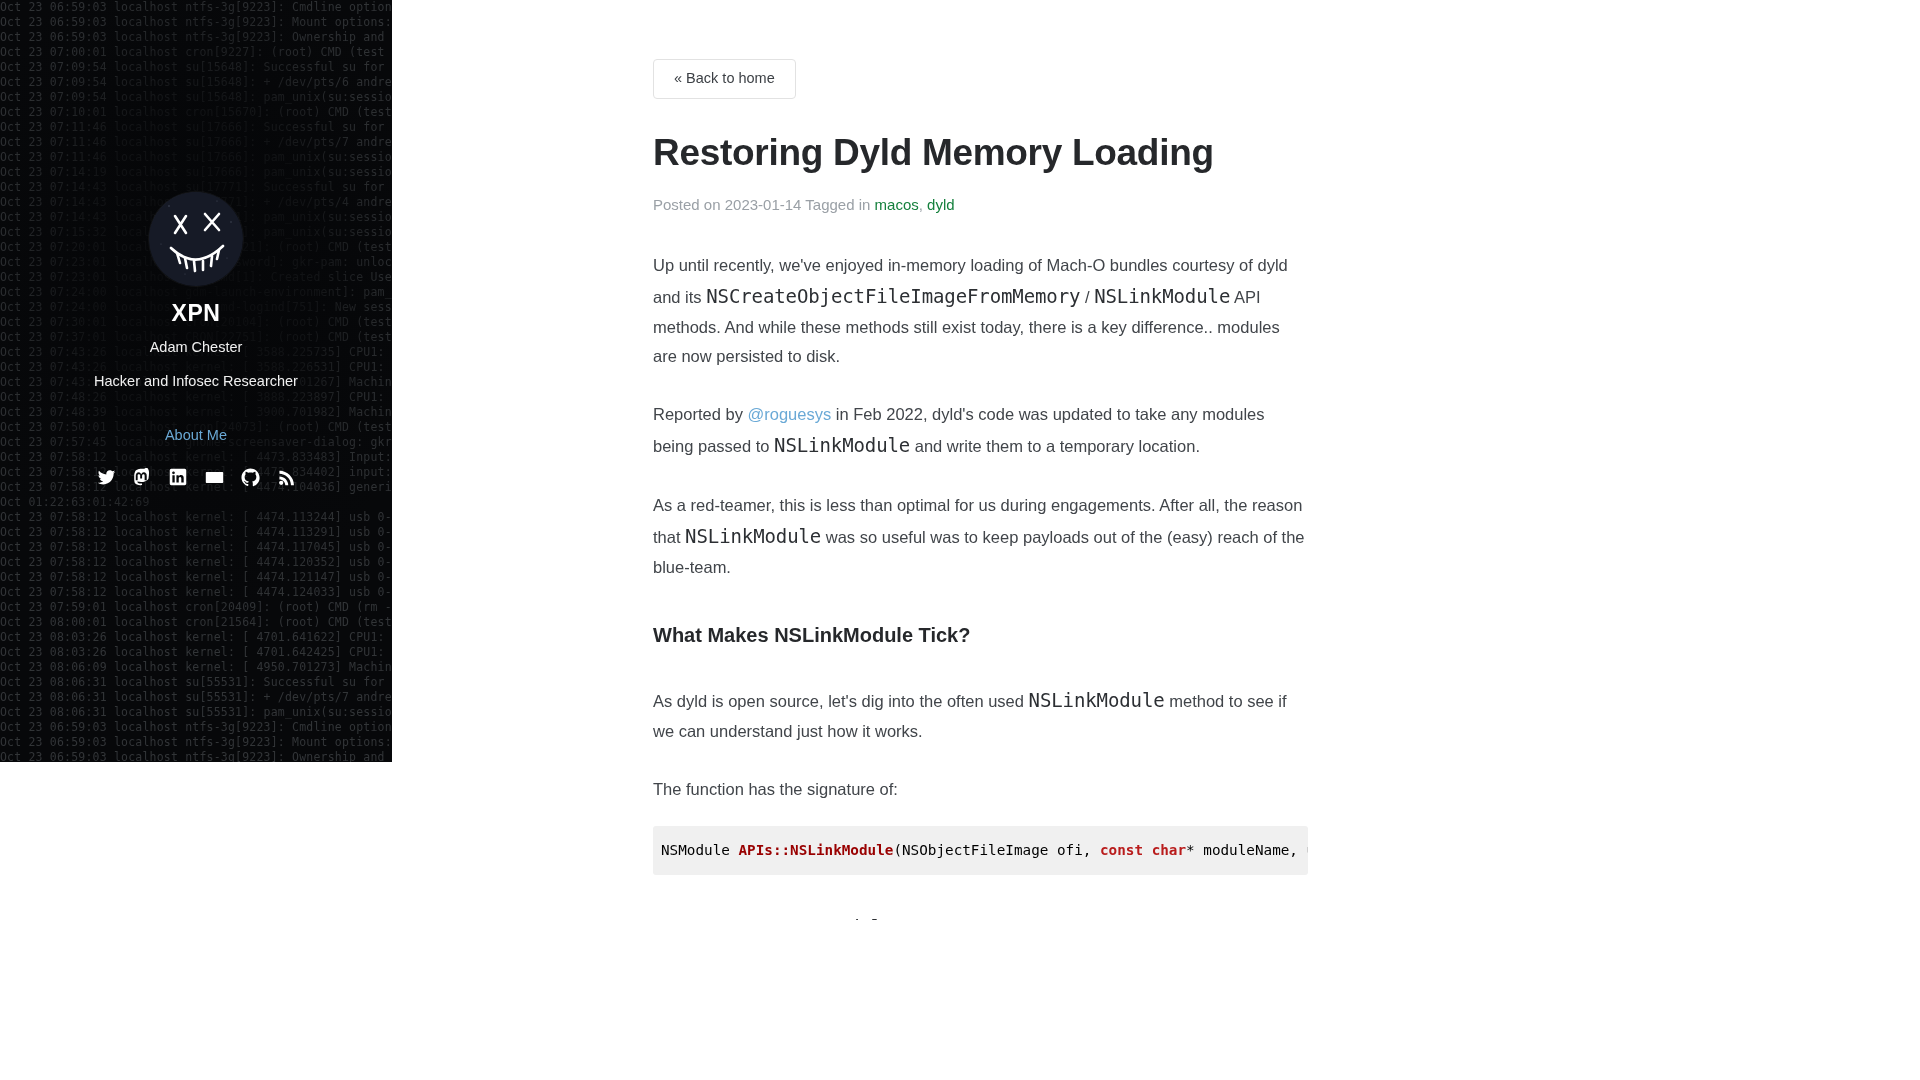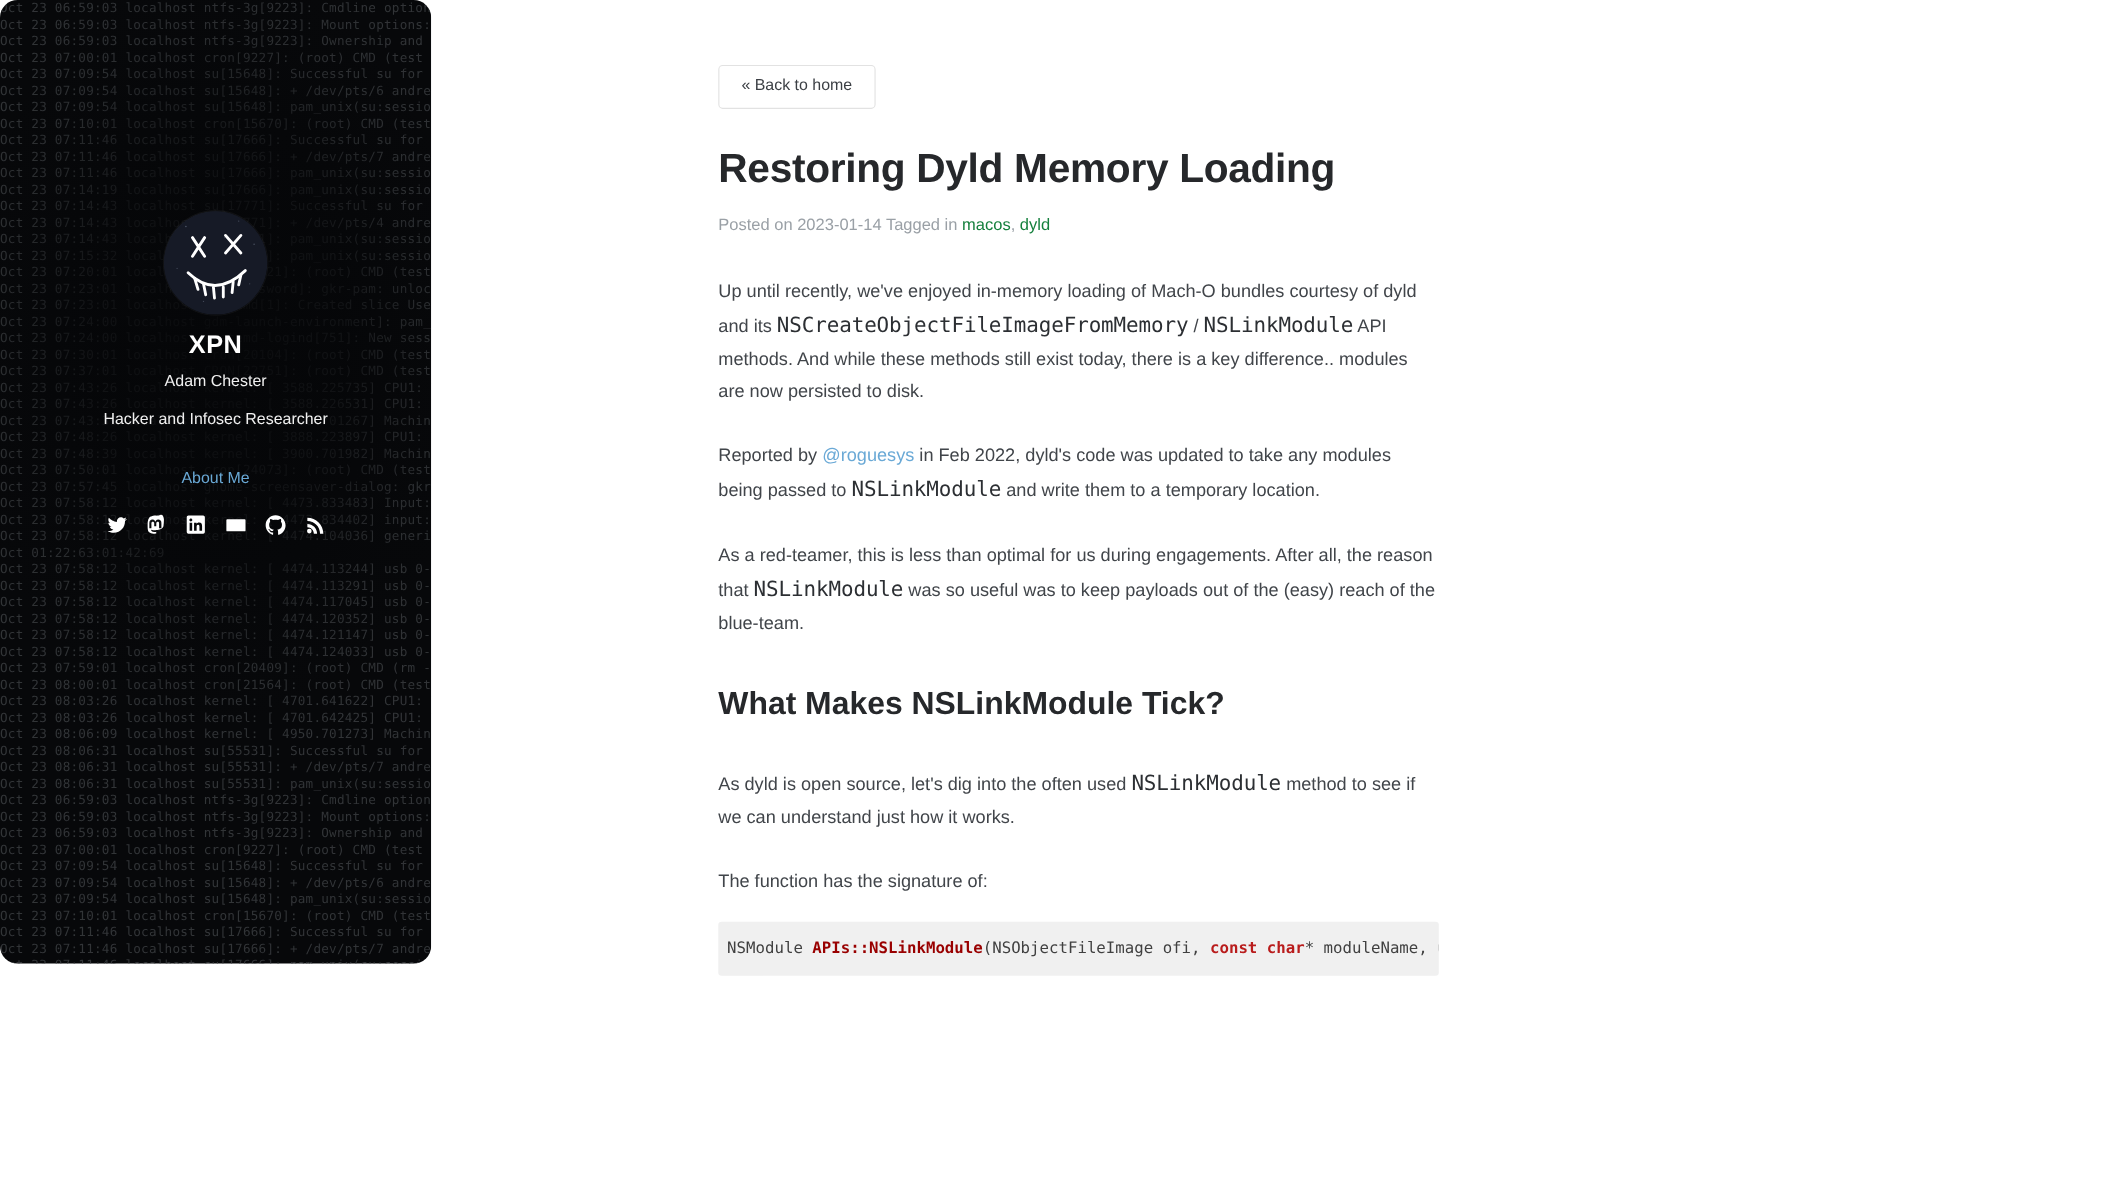--- a/index.html
+++ b/index.html
@@ -19,25 +19,24 @@
     width: 1920px;
     height: 1080px;
     display: flex;
     background: #ffffff;
   }
 
   
   .sidebar {
     position: relative;
     width: 392px;
-    height: 876px;
+    height: 762px;
     flex: 0 0 392px;
     background: #07080a;
     overflow: hidden;
-    border-radius: 16px;
   }
   .sidebar-bg {
     position: absolute;
     inset: 0;
     overflow: hidden;
     z-index: 0;
   }
   .log-line {
     font-family: "DejaVu Sans Mono", "Liberation Mono", monospace;
     font-size: 11.5px;
@@ -176,21 +175,21 @@
   .body-text p:first-child { margin-top: 36px; }
   .body-text a { color: #6aa9d6; text-decoration: none; }
   code.inline {
     font-family: "DejaVu Sans Mono", "Liberation Mono", monospace;
     font-size: 19px;
     color: #2c2f33;
     background: transparent;
     letter-spacing: -0.1px;
   }
   .h2 {
-    font-size: 29px;
+    font-size: 20px;
     font-weight: bold;
     color: #26282b;
     margin: 40px 0 0 0;
     line-height: 1.3;
   }
 
   .codeblock {
     background: #f0f0f0;
     border-radius: 3px;
     margin: 22px 0 0 0;
@@ -203,21 +202,21 @@
     padding: 0 8px;
     font-family: "DejaVu Sans Mono", "Liberation Mono", monospace;
     font-size: 14.3px;
     line-height: 1.62;
     color: #333333;
     white-space: pre;
     overflow: hidden;
   }
   .tok-fn   { color: #990000; font-weight: bold; }
   .tok-kw   { color: #b91c1c; font-weight: bold; }
-  .tok-plain{ color: #404040; }
+  .tok-plain{ color: #000000; }
 </style>
 </head>
 <body>
 
 <div class="page">
 
   <aside class="sidebar">
     <div class="sidebar-bg" id="log-bg">
         <div class="log-line">Oct 23 06:59:03 localhost ntfs-3g[9223]: Cmdline options: rw</div>
         <div class="log-line">Oct 23 06:59:03 localhost ntfs-3g[9223]: Mount options: rw,a</div>

